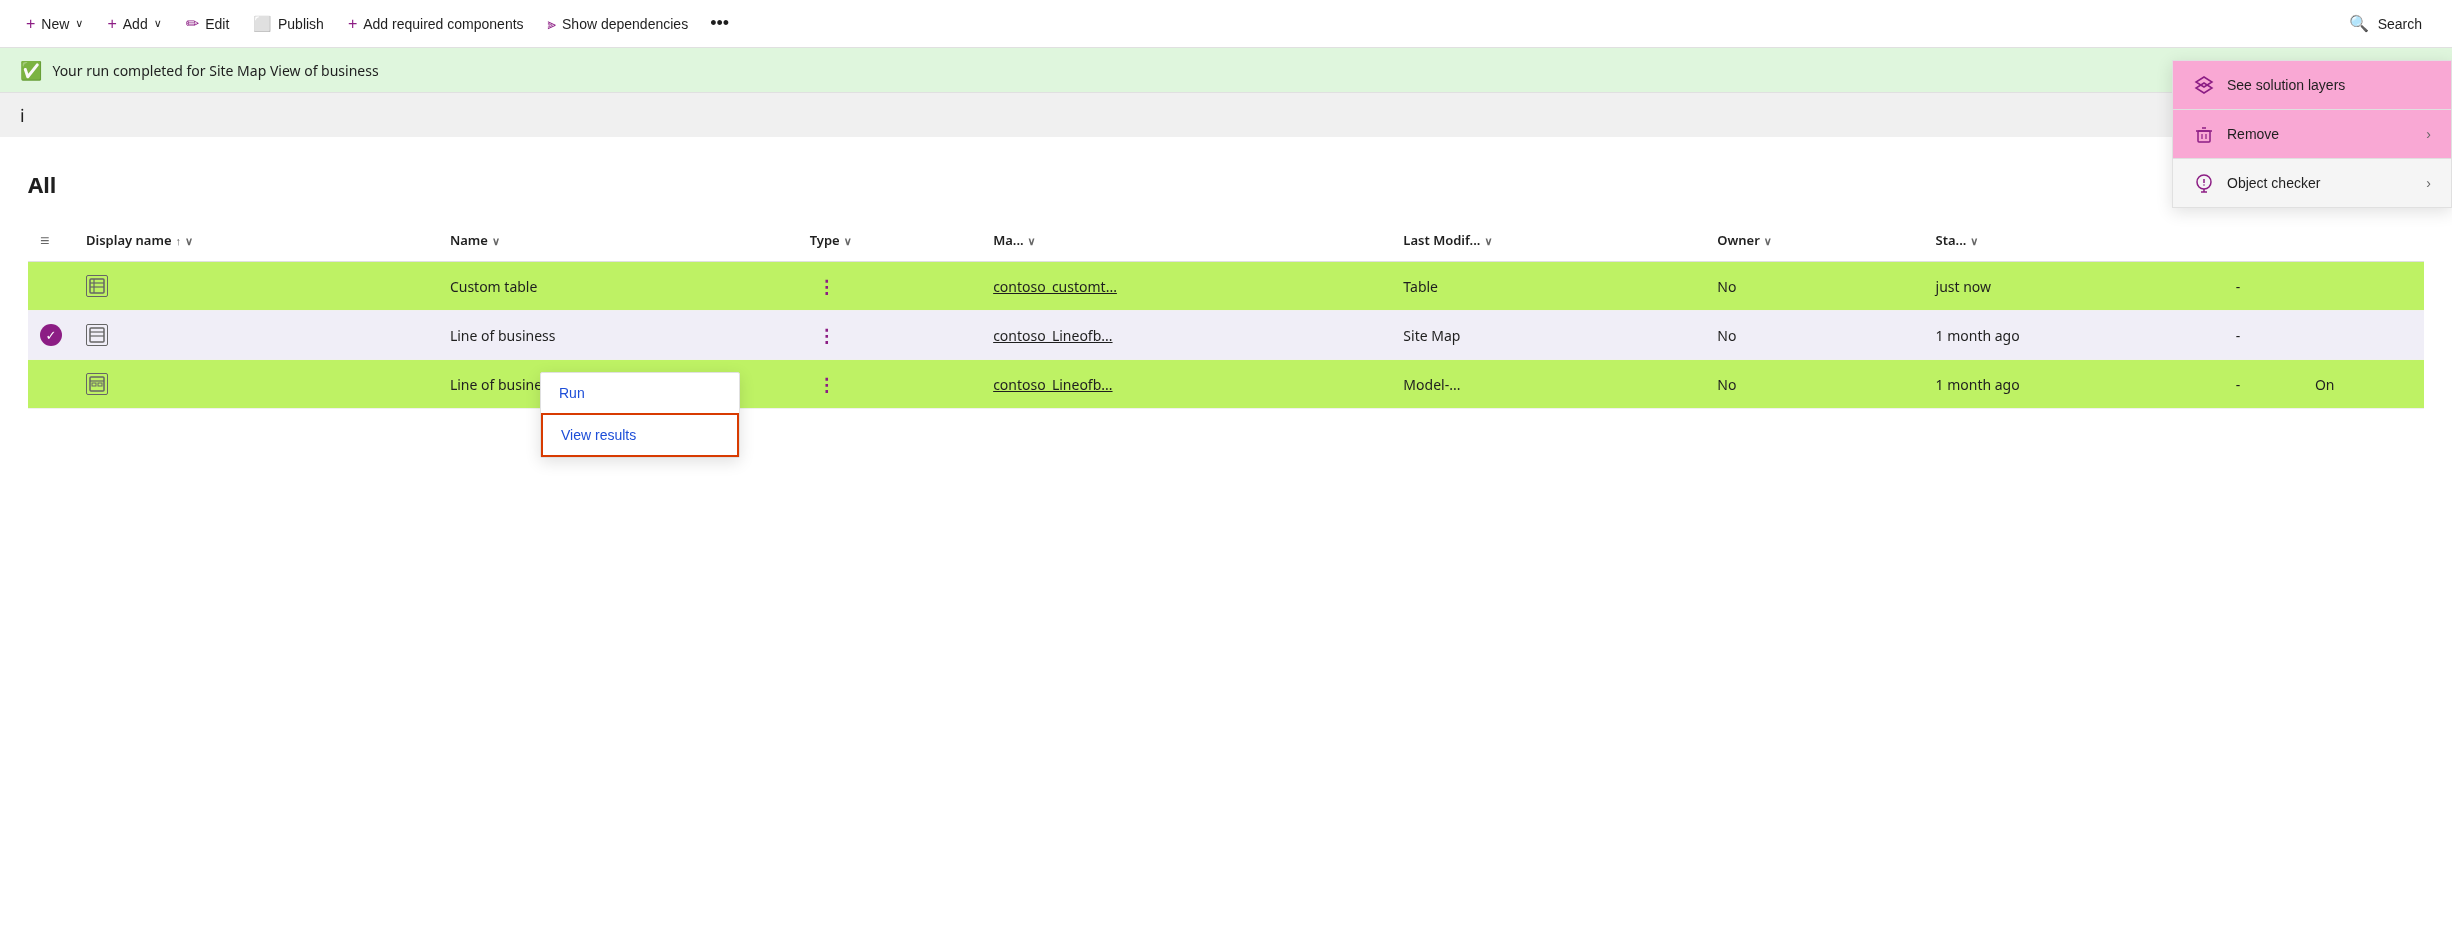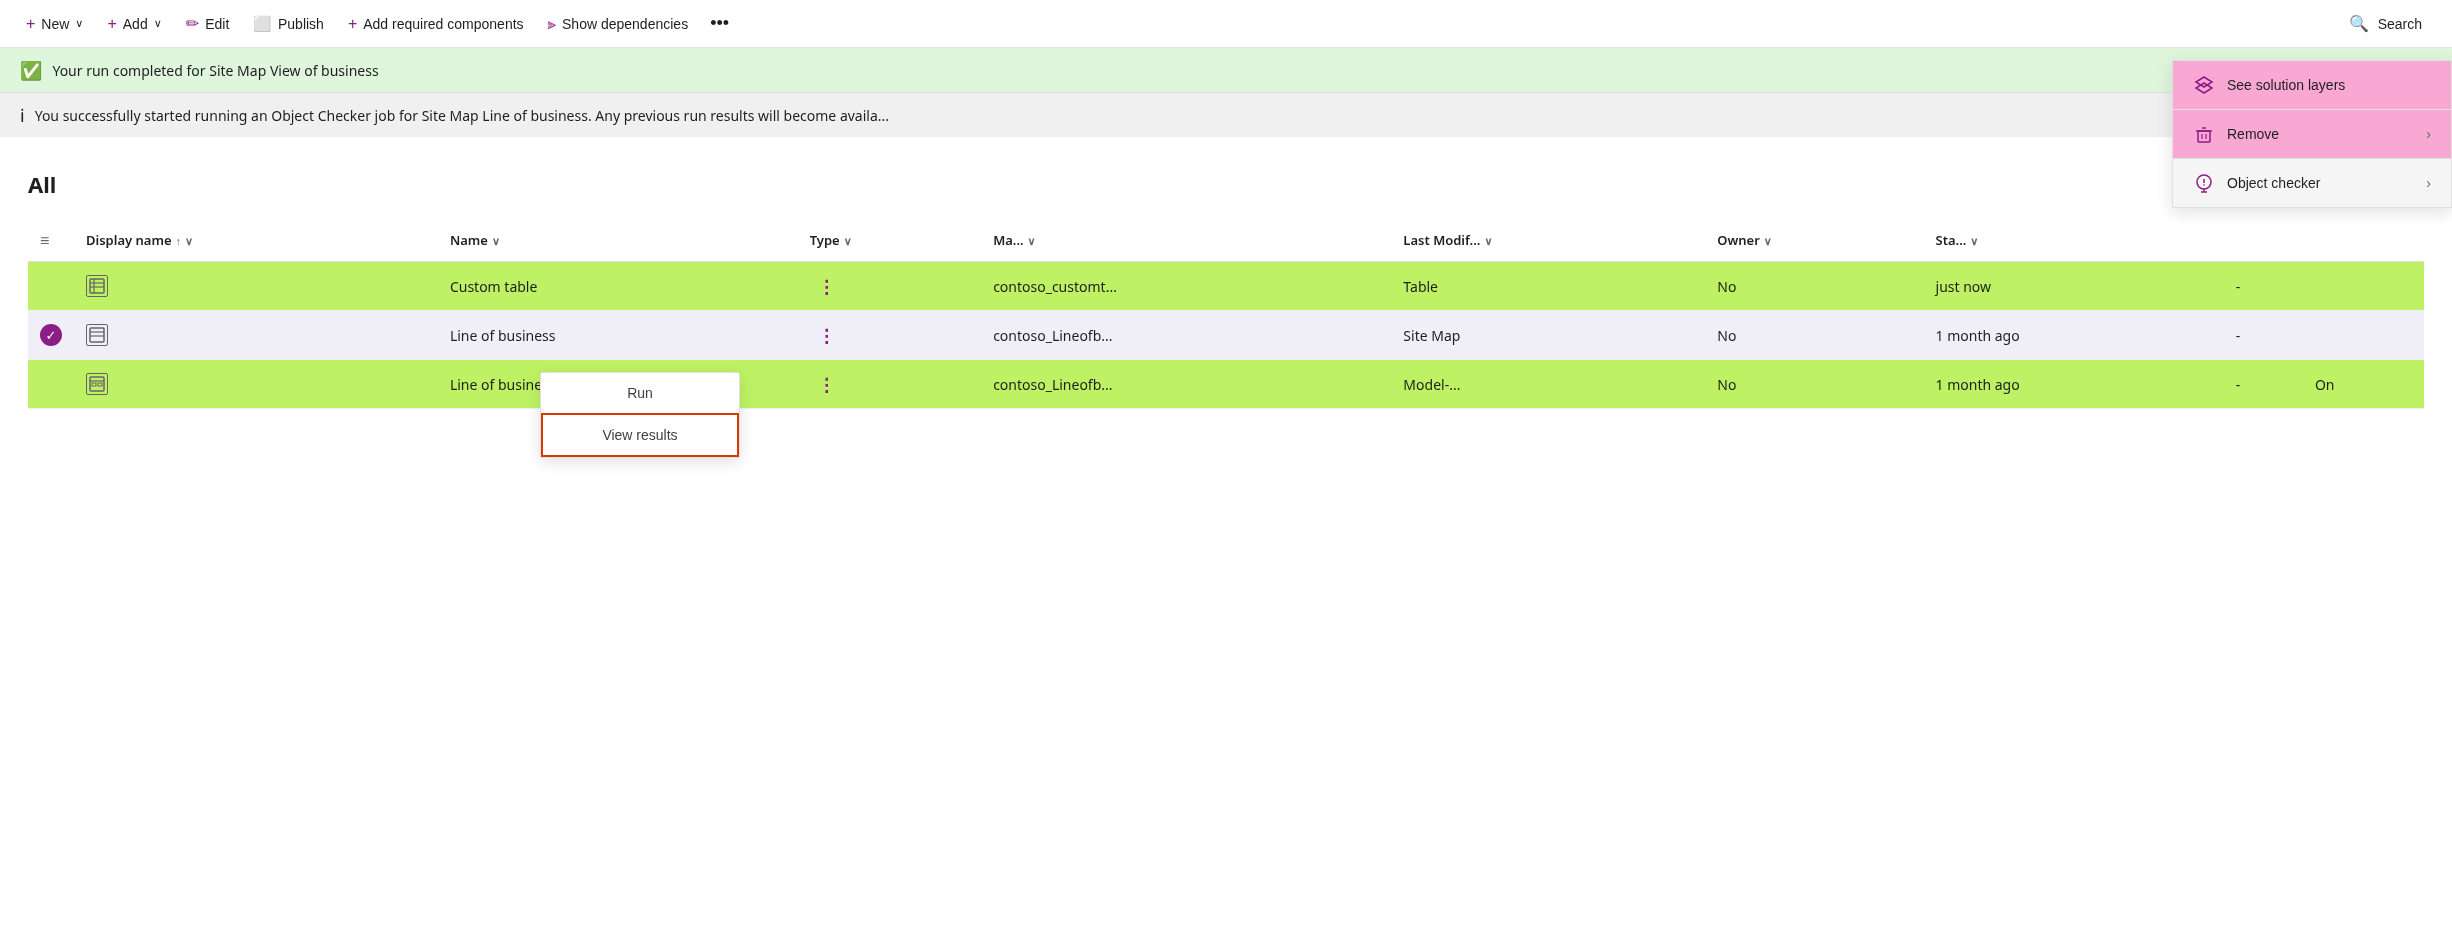--- a/index.html
+++ b/index.html
@@ -98,21 +98,21 @@
     .th-inner { display: flex; align-items: center; gap: 4px; }
     .sort-icon { color: #666; font-size: 11px; }
     .data-table td {
       padding: 12px 12px;
       font-size: 14px;
       color: #1f1f1f;
       border-bottom: 1px solid #f0f0f0;
     }
     .row-selected { background: #f0eef7; }
     .row-normal { background: #bef264; }
-    .cell-muted { color: #666; font-size: 13px; }
+    .cell-muted { color: #666; font-size: 13px; text-decoration: underline; }
     .cell-more {
       color: #8c1d84;
       cursor: pointer;
       font-size: 18px;
       font-weight: 700;
       padding: 0 8px;
       letter-spacing: 1px;
     }
 
     
@@ -152,27 +152,27 @@
       background: #fff;
       border: 1px solid #e0e0e0;
       box-shadow: 0 4px 16px rgba(0,0,0,0.12);
       width: 200px;
       z-index: 100;
       border-radius: 2px;
     }
     .run-dropdown-item {
       display: block;
       width: 100%;
-      text-align: center;
+      text-align: left;
       background: none;
       border: none;
       padding: 12px 18px;
       font-size: 14px;
       cursor: pointer;
-      color: #404040;
+      color: #1d4ed8;
     }
     .run-dropdown-item.view-results {
       background: #fff;
       border: 2px solid #d83b01;
       font-size: 14px;
     }
 
     
     .context-menu {
       position: absolute;
@@ -248,21 +248,20 @@
   </div>
 
   <div class="notif-bar success">
     <span class="notif-icon">✅</span>
     <span>Your run completed for Site Map View of business</span>
     <button class="notif-close">✕</button>
   </div>
 
   <div class="notif-bar info">
     <span class="notif-icon">ℹ</span>
-    <span>You successfully started running an Object Checker job for Site Map Line of business. Any previous run results will become availa...</span>
     <button class="notif-close">✕</button>
   </div>
 
   <div class="main">
     <div class="section-title">All</div>
 
     <table class="data-table">
       <thead>
         <tr>
           <th class="col-check">

